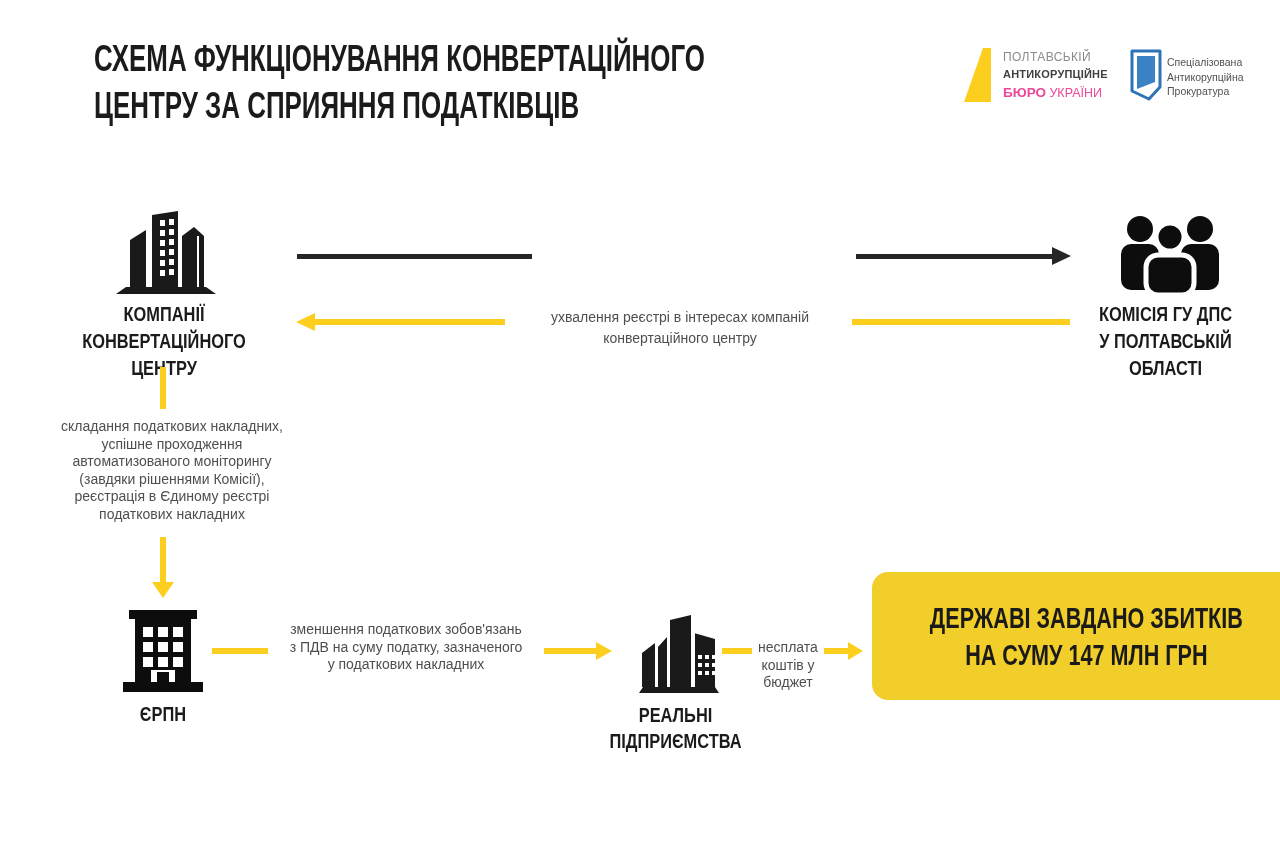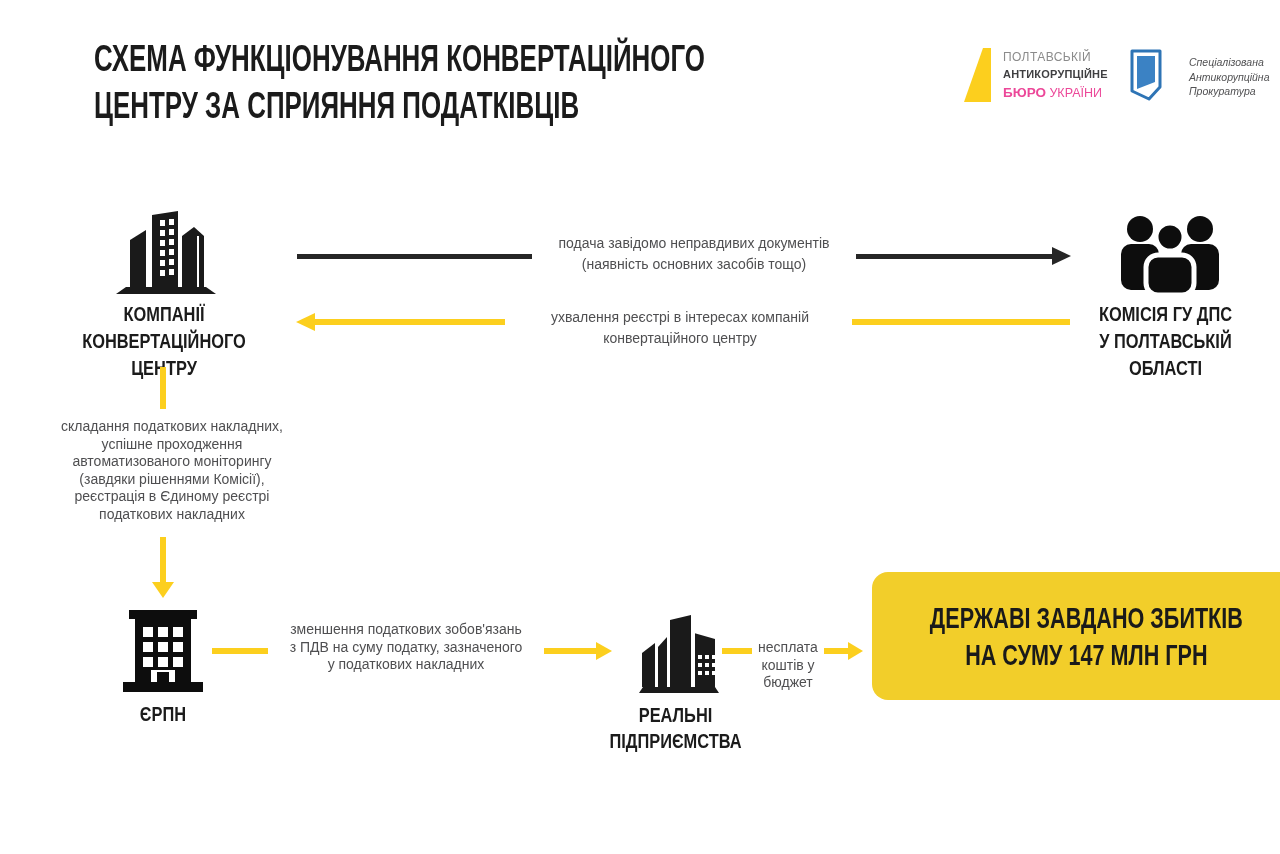--- a/index.html
+++ b/index.html
@@ -85,21 +85,21 @@
       <div class="nabu-l2">АНТИКОРУПЦІЙНЕ</div>
       <div><span class="nabu-l3b">БЮРО</span><span class="nabu-l3r"> УКРАЇНИ</span></div>
     </div>
   </div>
 
   <div class="abs" style="left:1128px; top:47px; display:flex;">
     <svg width="38" height="56" viewBox="0 0 38 56">
       <polygon points="4,4 32,4 32,40 21,52 4,44" fill="none" stroke="#2e74b5" stroke-width="3" stroke-linejoin="round"></polygon>
       <polygon points="9,9 27,9 27,35 9,42" fill="#3b82c4"></polygon>
     </svg>
-    <div class="sap-text pre" style="margin-left:23px; padding-top:8px;font-style:italic;">Спеціалізована
+    <div class="sap-text pre" style="margin-left:1px; padding-top:8px;">Спеціалізована
 Антикорупційна
 Прокуратура</div>
   </div>
 
   <svg class="abs" style="left:112px; top:203px;" width="108" height="94" viewBox="0 0 108 94">
     <polygon points="14,84 94,84 104,91 4,91" fill="#1a1a1a"></polygon>
     <polygon points="18,37 34,27 34,84 18,84" fill="#1a1a1a"></polygon>
     <polygon points="40,12 66,8 66,84 40,84" fill="#1a1a1a"></polygon>
     <g fill="#ffffff">
       <rect x="48" y="17" width="5" height="6"></rect>
@@ -127,22 +127,20 @@
     <circle cx="86" cy="16" r="13" fill="#0d0d0d"></circle>
     <rect x="67" y="31" width="38" height="46" rx="10" fill="#0d0d0d"></rect>
     <circle cx="56" cy="24" r="14" fill="#0d0d0d" stroke="#ffffff" stroke-width="5"></circle>
     <rect x="32" y="42" width="48" height="40" rx="12" fill="#0d0d0d" stroke="#ffffff" stroke-width="5"></rect>
   </svg>
   <div class="abs node-label pre" style="left:1078px; top:301px; width:175px; font-size:20px; line-height:27px;">КОМІСІЯ ГУ ДПС
 У ПОЛТАВСЬКІЙ
 ОБЛАСТІ</div>
 
   <div class="abs seg-black" style="left:297px; top:254px; width:235px;"></div>
-  <div class="abs flow-text pre" style="left:535px; top:233px; width:318px;">подача завідомо неправдивих документів
-(наявність основних засобів тощо)</div>
   <div class="abs seg-black" style="left:856px; top:254px; width:197px;"></div>
   <div class="abs head-right-black" style="left:1052px; top:247px;"></div>
 
   <div class="abs head-left-yellow" style="left:296px; top:313px;"></div>
   <div class="abs seg-yellow" style="left:314px; top:319px; width:191px; height:6px;"></div>
   <div class="abs flow-text pre" style="left:510px; top:307px; width:340px;">ухвалення реєстрі в інтересах компаній
 конвертаційного центру</div>
   <div class="abs seg-yellow" style="left:852px; top:319px; width:218px; height:6px;"></div>
 
   <div class="abs seg-yellow" style="left:160px; top:367px; width:6px; height:42px;"></div>

